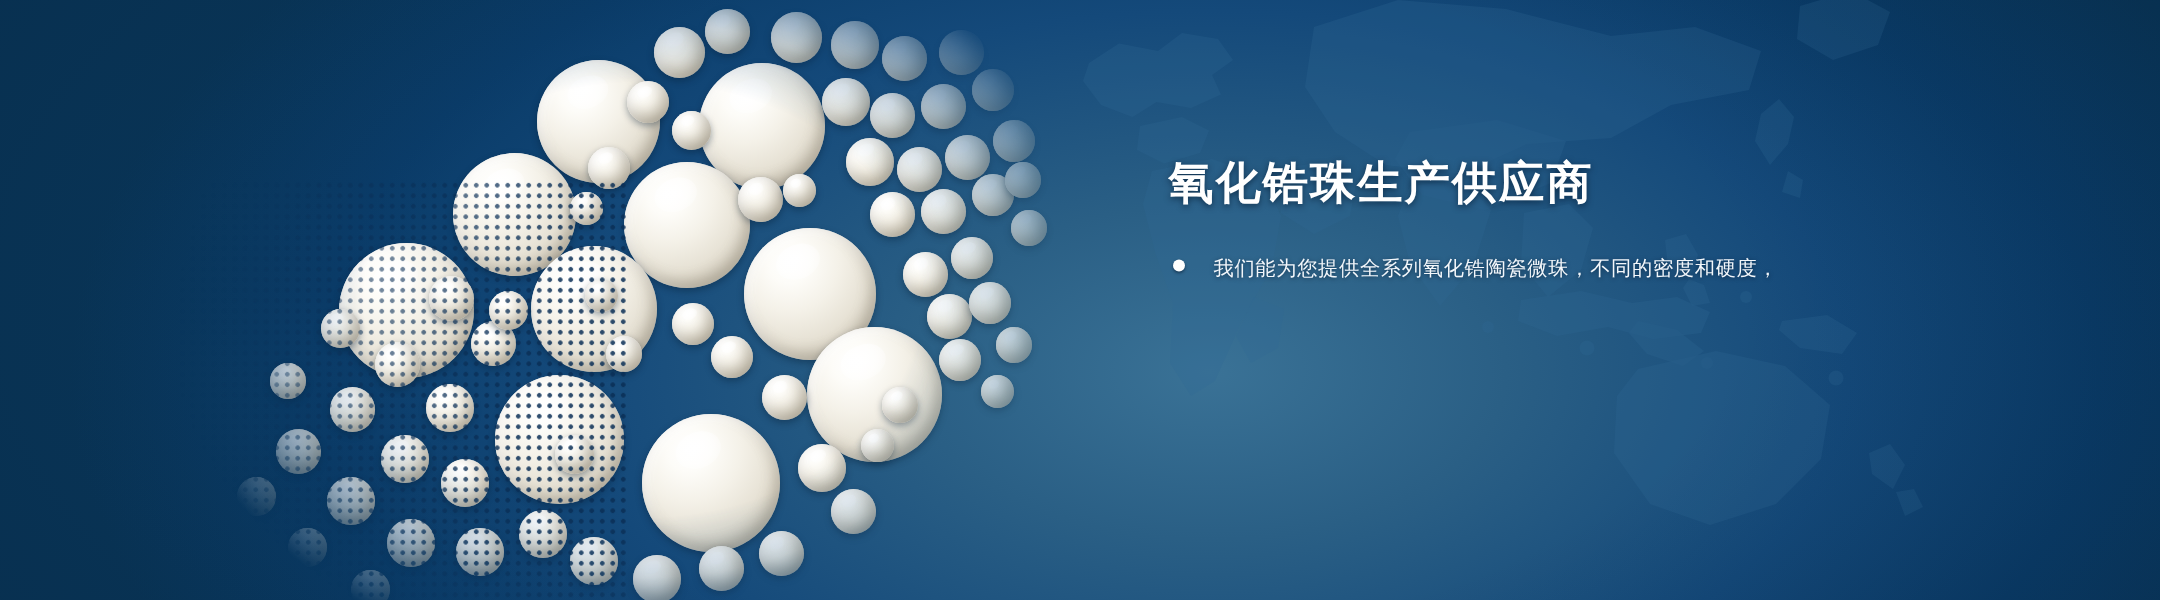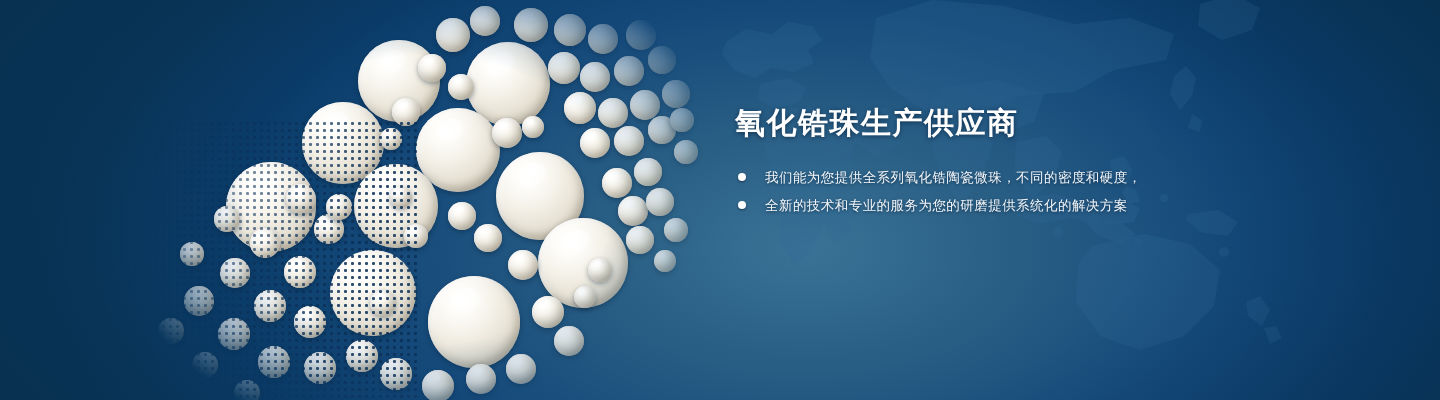--- a/index.html
+++ b/index.html
@@ -82,21 +82,21 @@
     left:24%; top:13%;
     width:34%; height:26%;
     border-radius:50%;
     background:radial-gradient(ellipse at 45% 40%, rgba(255,255,255,0.98) 0%, rgba(255,255,255,0.55) 52%, rgba(255,255,255,0) 100%);
     transform:rotate(-22deg);
   }
 
   
   .copy {
     position:absolute;
-    left:735px; top:104px;
+    left:779px; top:104px;
     width:640px;
   }
   .headline {
     font-size:30px;
     font-weight:600;
     letter-spacing:1.5px;
     color:#ffffff;
     line-height:1.25;
     text-shadow:0 1px 4px rgba(2,20,40,0.62);
     white-space:nowrap;
@@ -118,21 +118,20 @@
     background:#ffffff;
     box-shadow:0 1px 2px rgba(2,18,38,0.55);
   }
   .bullet-line {
     font-size:13.5px;
     color:#f3f7fb;
     line-height:23px;
     letter-spacing:0.45px;
     text-shadow:0 1px 3px rgba(2,20,40,0.60);
     white-space:nowrap;
-    font-family:Liberation Mono, monospace;
   }
   .bullet-line.cont { margin-top:-1px; }
 </style>
 </head>
 <body>
 
 <div class="banner">
 
   <div class="bg-base"></div>
 
@@ -272,22 +271,18 @@
   <div class="copy">
     <h1 class="headline">氧化锆珠生产供应商</h1>
 
     <ul class="bullets">
 
       <li class="bullet-row">
         <span class="bullet-dot"></span>
         <div class="bullet-line">我们能为您提供全系列氧化锆陶瓷微珠，不同的密度和硬度，</div>
       </li>
 
-      <li class="bullet-row">
-        <span class="bullet-dot"></span>
-        <div class="bullet-line">全新的技术和专业的服务为您的研磨提供系统化的解决方案</div>
-      </li>
 
 
     </ul>
   </div>
 
 </div>
 
 </body></html>

